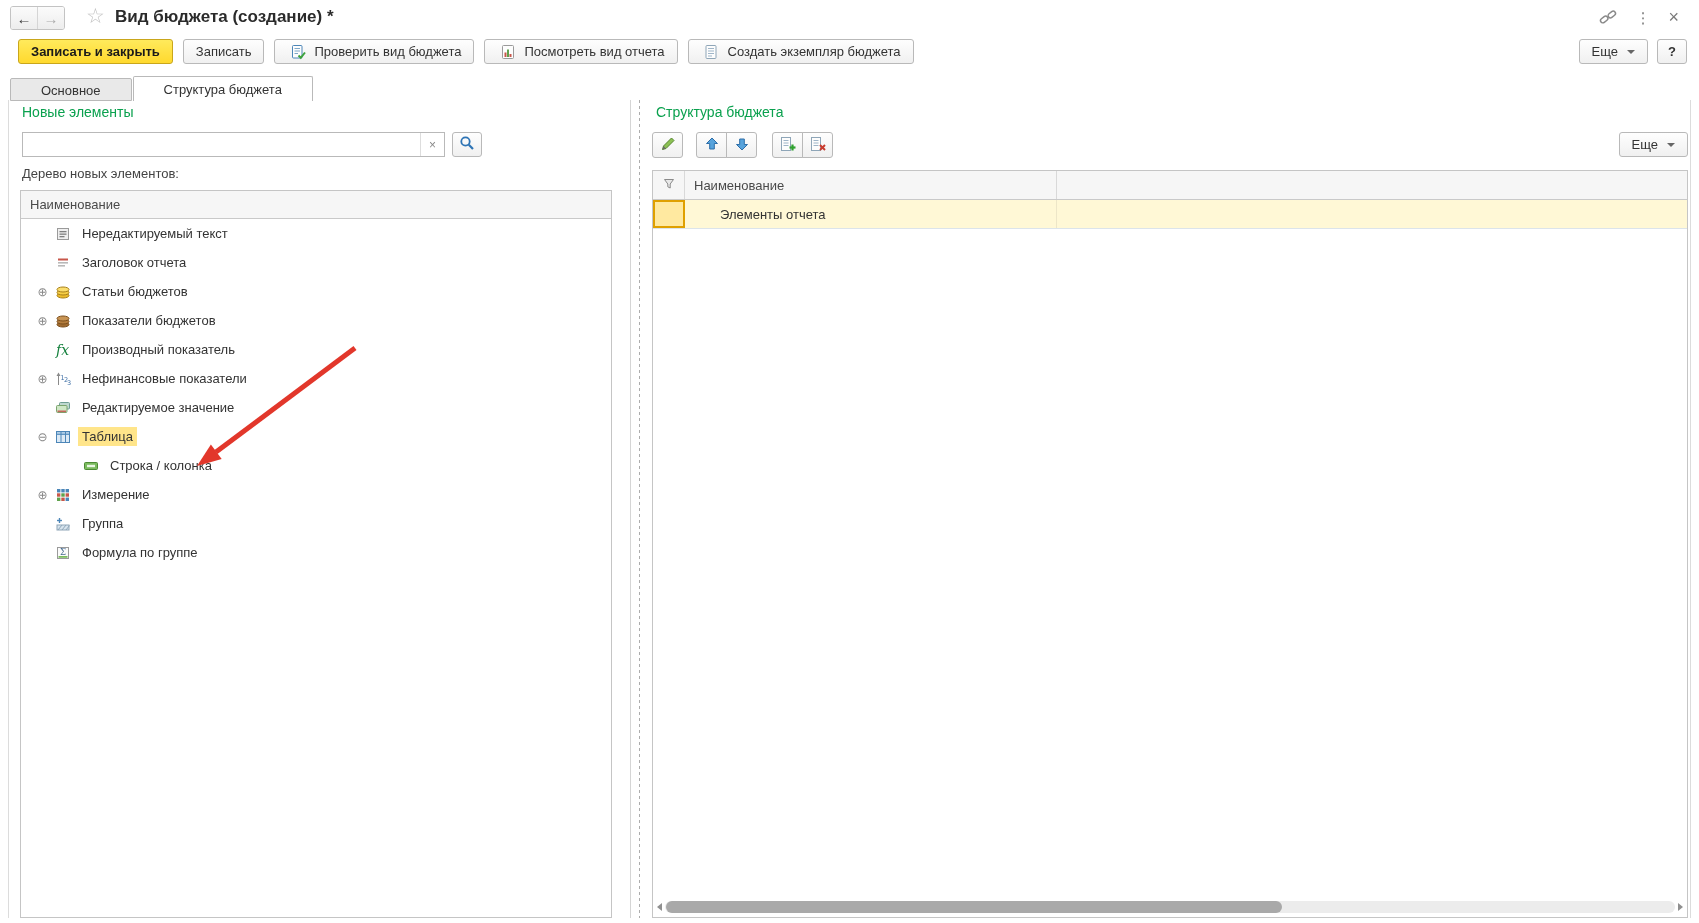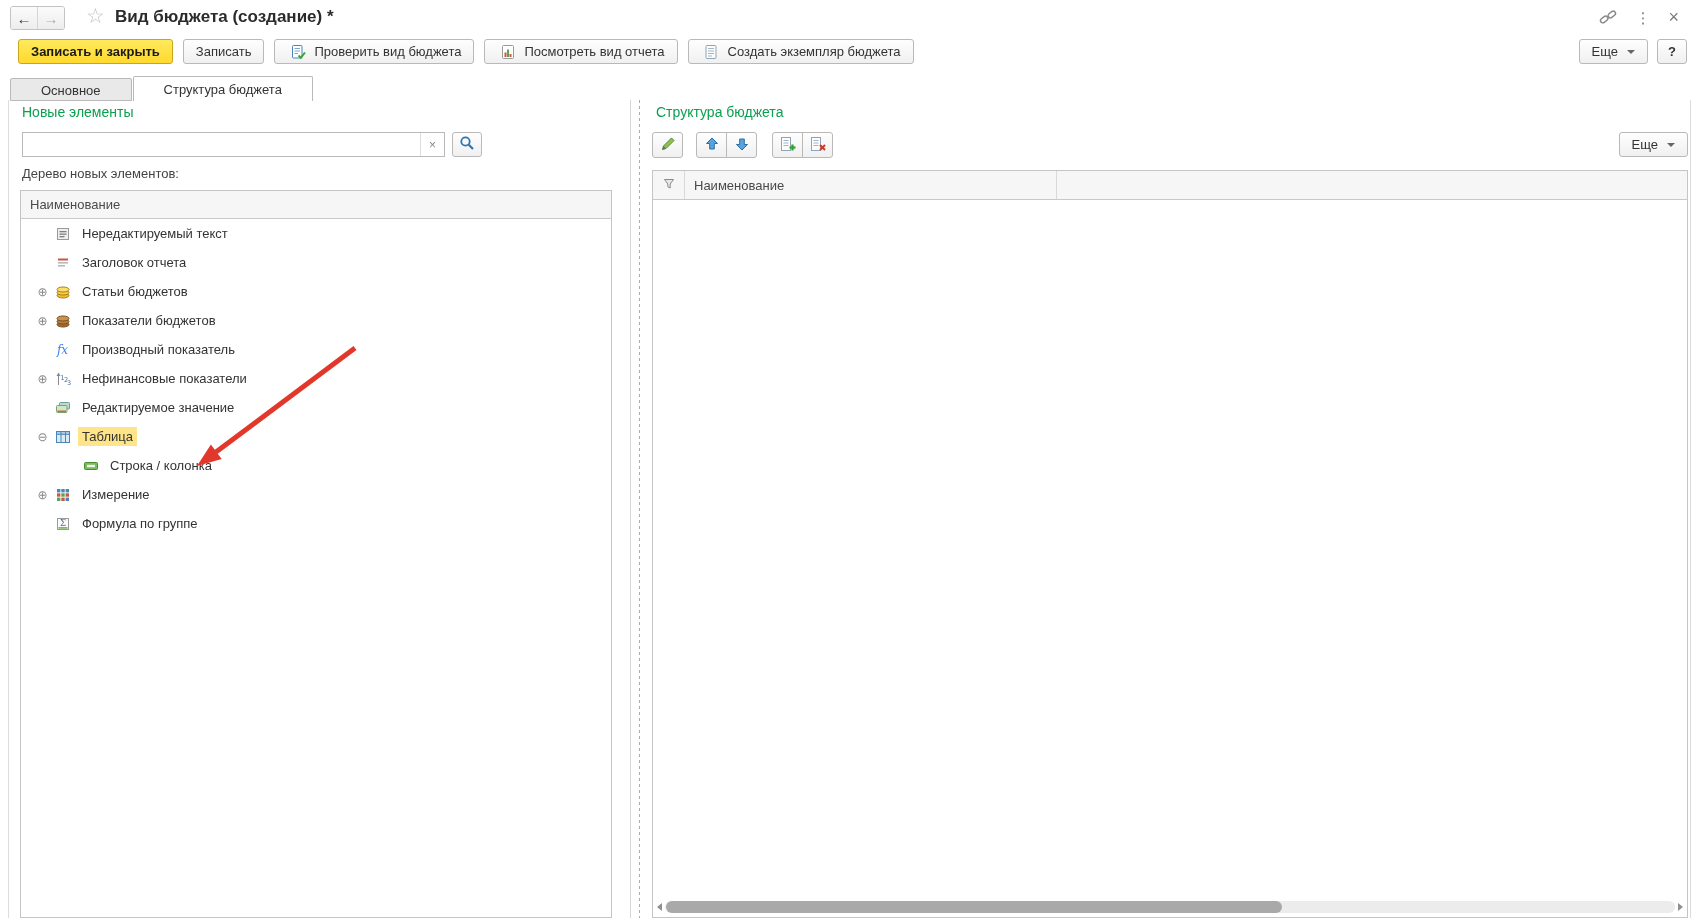--- a/index.html
+++ b/index.html
@@ -53,21 +53,21 @@
              color:#8A8A8A;font-size:12px;border-left:1px solid #DDD;cursor:pointer;background:#fff;}
   .icon-btn{width:30px;height:25px;box-sizing:border-box;margin-left:7px;border:1px solid #B9B9B9;border-radius:3px;
             background:linear-gradient(#FEFEFE,#F0F0F0);display:flex;align-items:center;justify-content:center;cursor:pointer;}
   .tree-caption{position:absolute;left:22px;top:166px;color:#444;}
   .tree-box{position:absolute;left:20px;top:190px;width:592px;height:728px;box-sizing:border-box;border:1px solid #C5C5C5;background:#fff;}
   .tree-header{height:27px;line-height:27px;background:#F6F6F6;border-bottom:1px solid #C9C9C9;padding-left:9px;color:#4A4A4A;}
   .tree-row{height:29px;display:flex;align-items:center;padding-left:12px;cursor:pointer;}
   .tree-row.child{padding-left:40px;text-align:right;}
   .expander{width:19px;text-align:center;color:#8A8A8A;font-size:12px;flex:none;}
   .t-icon{width:21px;display:flex;align-items:center;justify-content:center;flex:none;}
-  .t-icon.fx{font-family:"DejaVu Serif",serif;font-style:italic;font-size:12px;color:#3b82f6;}
+  .t-icon.fx{font-family:"DejaVu Serif",serif;font-style:italic;font-size:14px;color:#15803d;}
   .t-label{margin-left:5px;padding:2px 4px;white-space:nowrap;}
   .t-label.sel{background:#FFE58A;}
 
   
   .rt-title{left:656px;top:104px;}
   .rp-toolbar{position:absolute;left:652px;top:132px;height:26px;display:flex;align-items:center;}
   .tb-btn{width:31px;height:26px;box-sizing:border-box;border:1px solid #B9B9B9;border-radius:3px;
           background:linear-gradient(#FEFEFE,#F0F0F0);display:flex;align-items:center;justify-content:center;cursor:pointer;}
   .tb-group{display:flex;}
   .tb-group .tb-btn{border-radius:0;margin-left:-1px;}
@@ -324,20 +324,34 @@
             <rect x="5.3" y="5.3" width="3.4" height="3.4" fill="#5FA24C"></rect>
             <rect x="9.6" y="5.3" width="3.4" height="3.4" fill="#C8574A"></rect>
             <rect x="1" y="9.6" width="3.4" height="3.4" fill="#5FA24C"></rect>
             <rect x="5.3" y="9.6" width="3.4" height="3.4" fill="#C8574A"></rect>
             <rect x="9.6" y="9.6" width="3.4" height="3.4" fill="#4C86B8"></rect>
           </svg>
       </span>
       <span class="t-label">Измерение</span>
     </div>
 
+    <div class="tree-row">
+      <span class="expander"></span>
+      <span class="t-icon">
+        <svg width="14" height="14" viewBox="0 0 14 14">
+            <line x1="3.5" y1="1" x2="3.5" y2="6" stroke="#4C86B8" stroke-width="1.4"></line>
+            <line x1="1" y1="3.5" x2="6" y2="3.5" stroke="#4C86B8" stroke-width="1.4"></line>
+            <rect x="1" y="8" width="12" height="5" fill="#D7E4EE" stroke="#8FA6B8"></rect>
+            <line x1="2" y1="13" x2="6" y2="8" stroke="#8FA6B8"></line>
+            <line x1="6" y1="13" x2="10" y2="8" stroke="#8FA6B8"></line>
+            <line x1="10" y1="13" x2="13.5" y2="8.5" stroke="#8FA6B8"></line>
+          </svg>
+      </span>
+      <span class="t-label">Группа</span>
+    </div>
 
     <div class="tree-row">
       <span class="expander"></span>
       <span class="t-icon">
         <svg width="14" height="14" viewBox="0 0 14 14">
             <rect x="1.5" y="1.5" width="11" height="11" fill="#FBFBFB" stroke="#9A9A9A"></rect>
             <text x="7" y="9" text-anchor="middle" font-size="8.5" font-family="DejaVu Serif, serif" fill="#4A6E92">Σ</text>
             <rect x="2.5" y="10" width="9" height="1.8" fill="#7ABB5E"></rect>
           </svg>
       </span>
@@ -413,20 +427,25 @@
     <div class="thead">
       <div class="th c-icon">
         <span>
           <svg width="12" height="12" viewBox="0 0 12 12">
               <path d="M1.5 1.5 H10.5 L7.2 6 V10 L4.8 8.8 V6 Z" fill="#E8E8E8" stroke="#8A8A8A"></path>
             </svg>
         </span>
       </div>
       <div class="th c-name">Наименование</div>
     </div>
+    <div class="trow">
+      <div class="td c-icon"></div>
+      <div class="td c-name">Элементы отчета</div>
+      <div class="td c-comment"></div>
+    </div>
 
     <div class="h-scrollbar">
       <span class="sb-arr sb-left"></span>
       <div class="sb-track">
         <div class="sb-thumb"></div>
       </div>
       <span class="sb-arr sb-right"></span>
     </div>
   </div>
 

